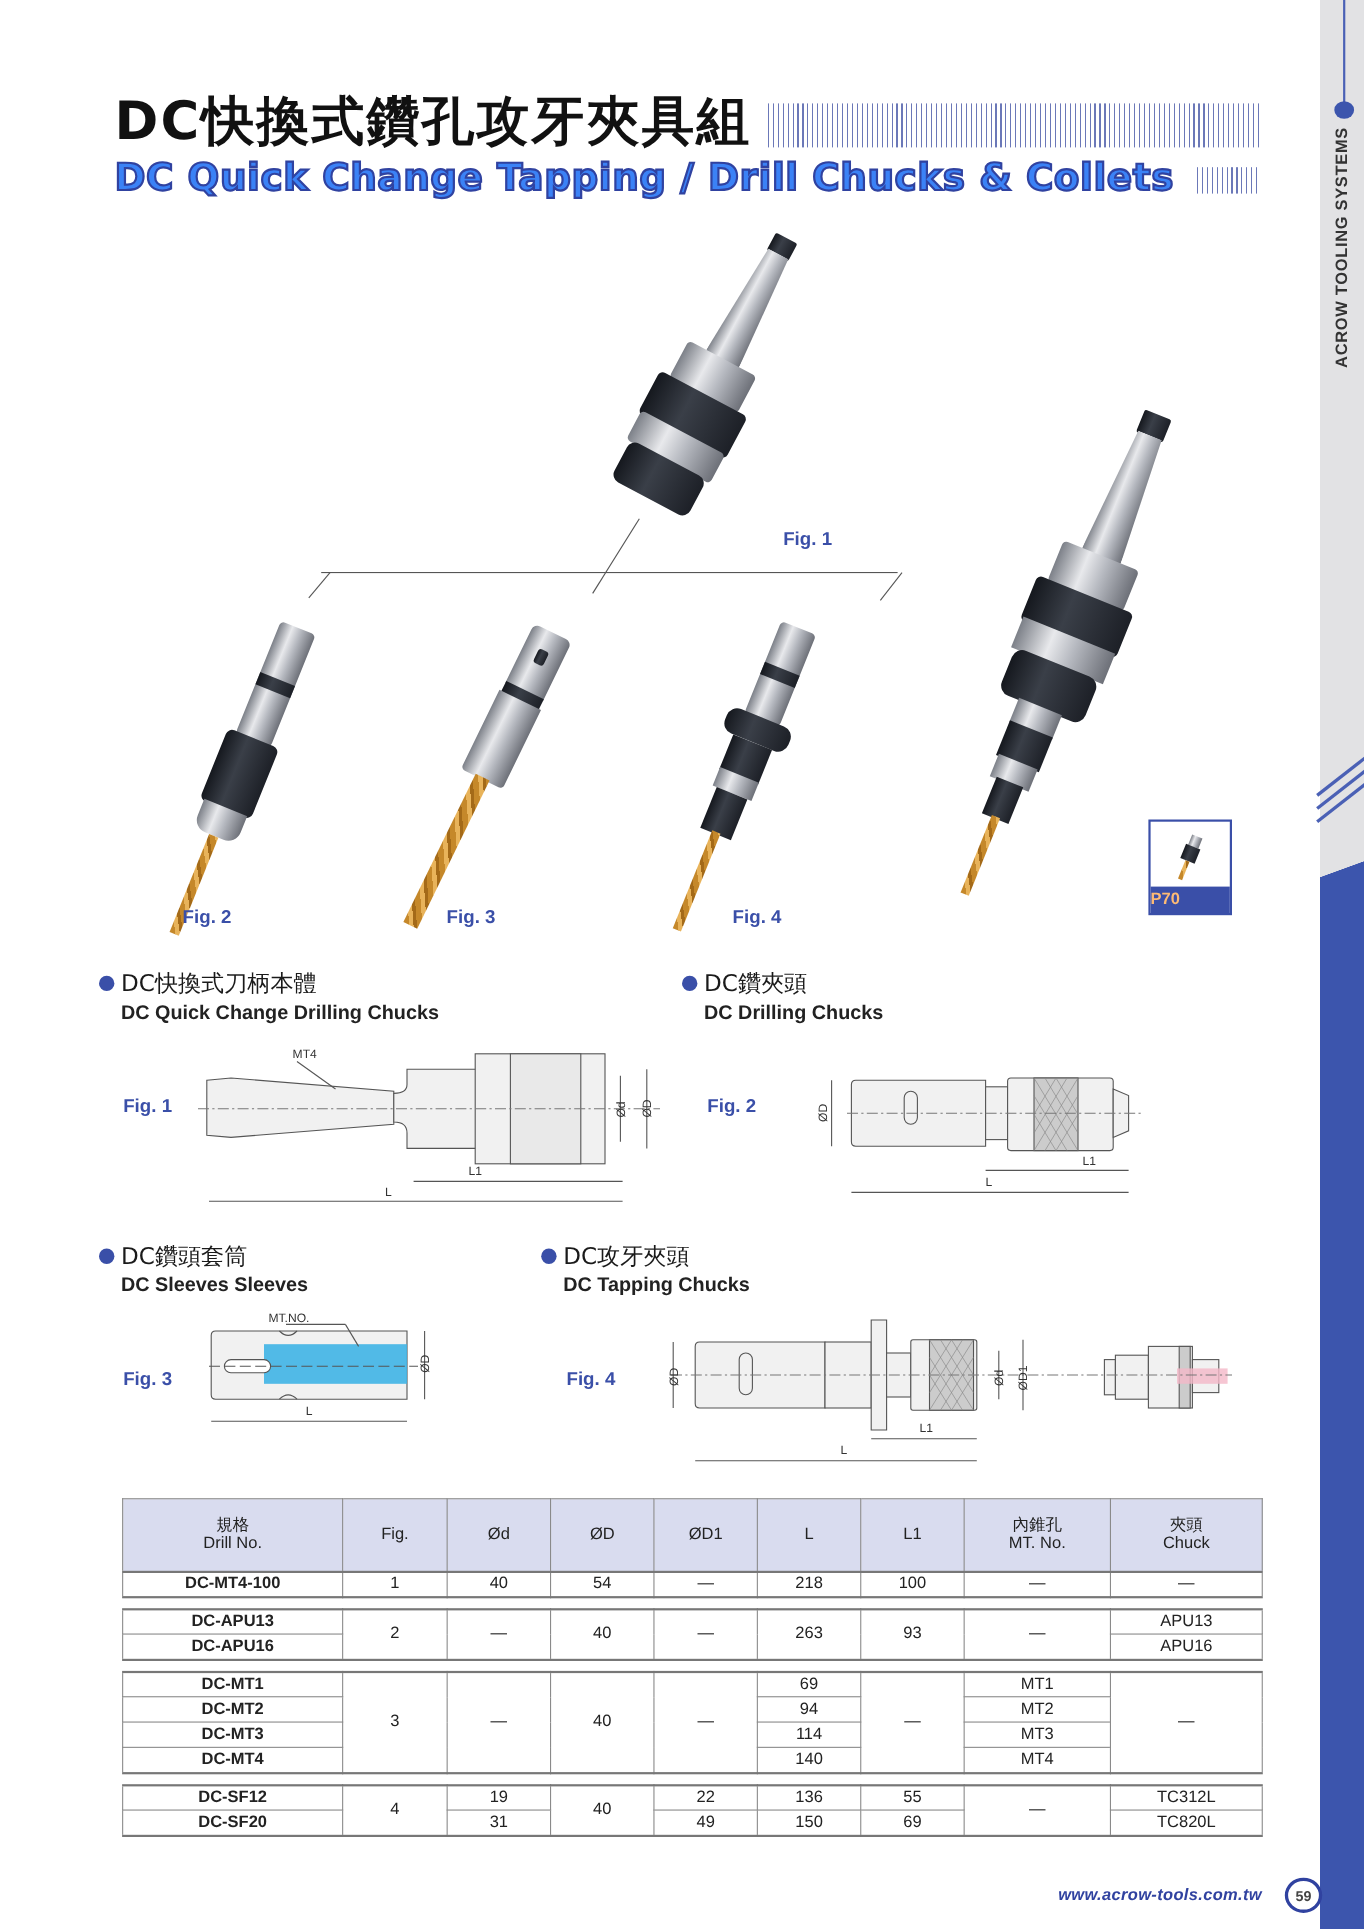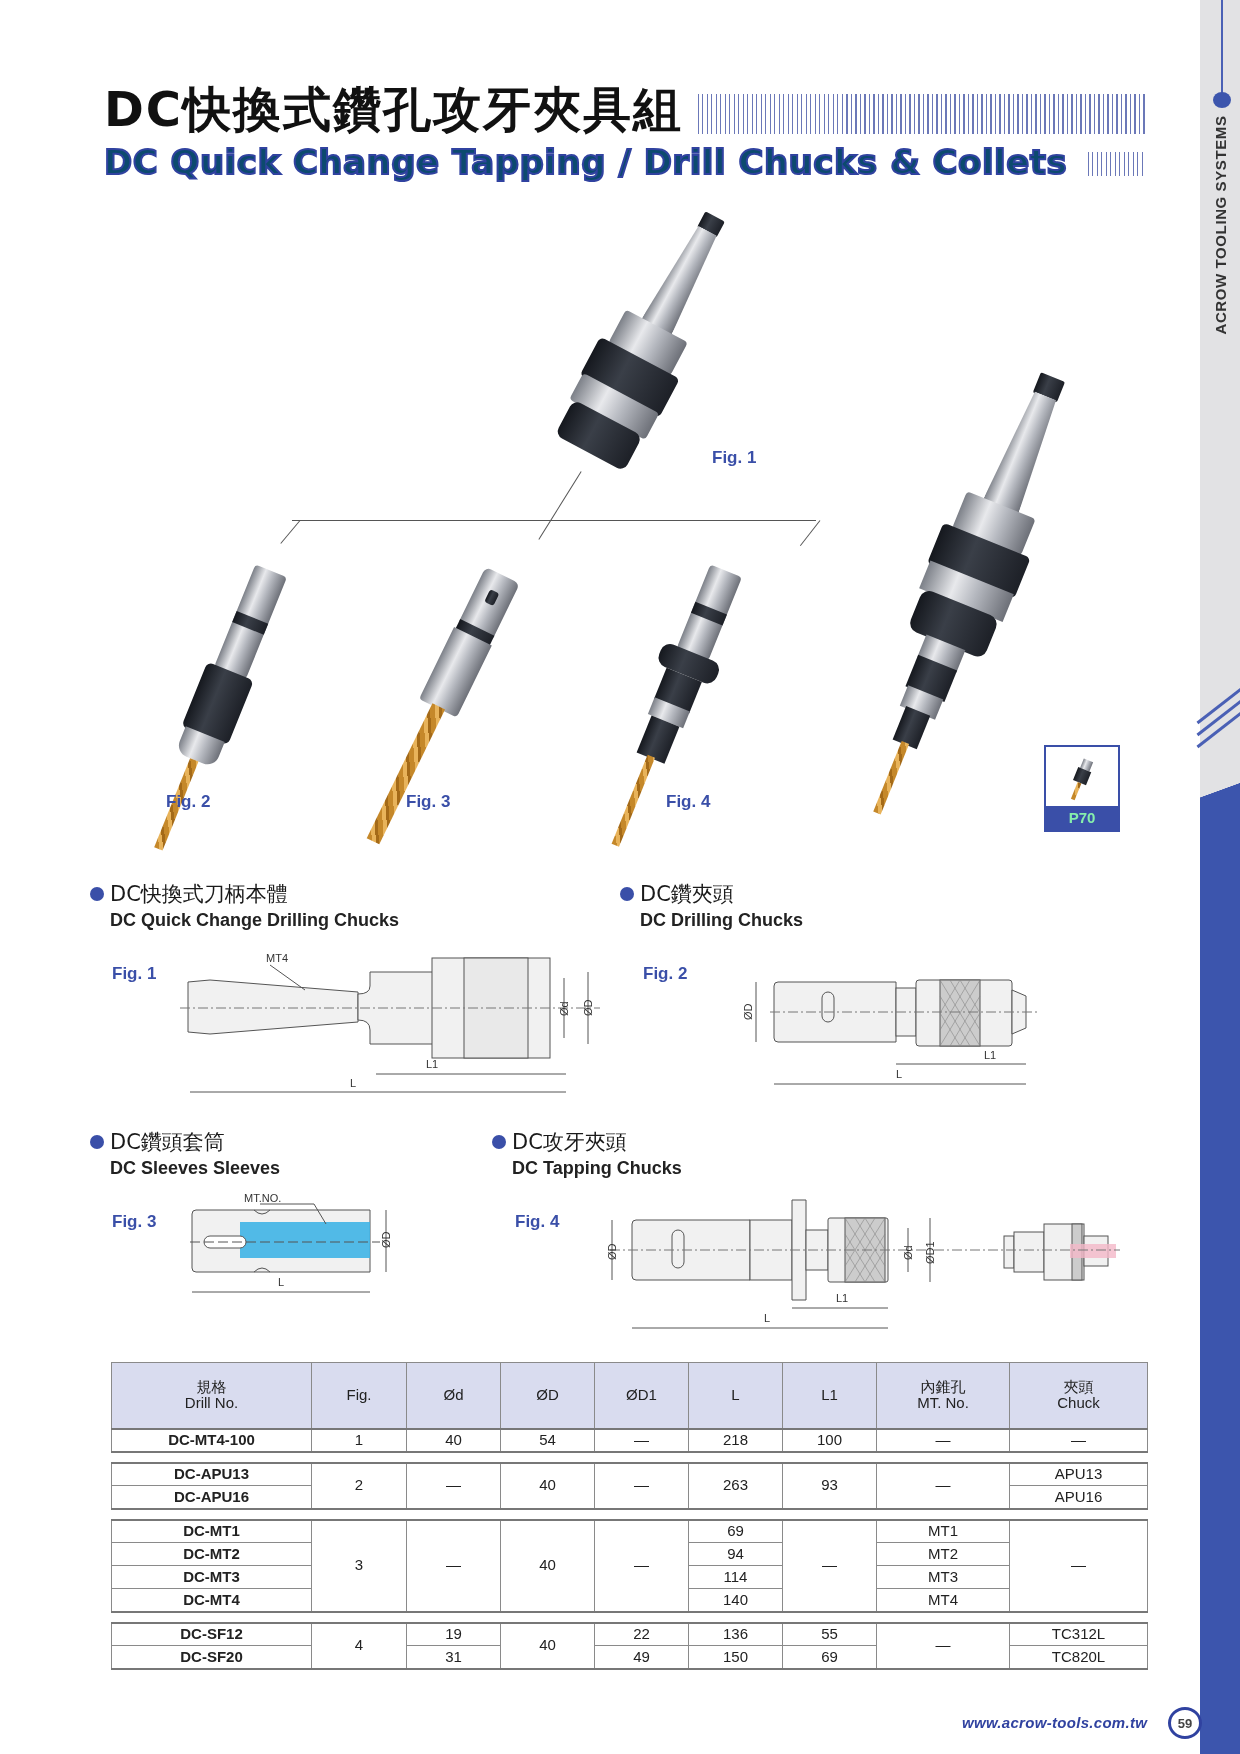--- a/index.html
+++ b/index.html
@@ -10,36 +10,36 @@
   .side-band { position: absolute; left: 1200px; top: 0; width: 40px; height: 1754px; background: #e2e2e4; }
   .side-band .blue-bottom { position: absolute; left: 0; top: 800px; width: 40px; height: 954px; background: #3c55ad; }
   .side-band .blue-wedge { position: absolute; left: 0; top: 770px; width: 40px; height: 40px; background: linear-gradient(160deg, transparent 50%, #3c55ad 51%); }
   .side-band .stripe { position: absolute; left: -10px; width: 70px; height: 3px; background: #4a60b5; transform: rotate(-38deg); }
   .side-band .vline { position: absolute; left: 21px; top: 0; width: 2px; height: 98px; background: #4a60b5; }
   .side-band .dot { position: absolute; left: 13px; top: 92px; width: 18px; height: 16px; border-radius: 50%; background: #3c55ad; }
   .side-band .brand { position: absolute; left: 20px; top: 225px; transform: translate(-50%, -50%) rotate(-90deg); white-space: nowrap; font-size: 15px; font-weight: bold; letter-spacing: 0.6px; color: #333; }
 
   
   .title-zh { position: absolute; left: 104px; top: 78px; font-size: 48px; font-weight: bold; color: #111; letter-spacing: 2px; font-family: "DejaVu Sans", sans-serif; }
-  .title-en { position: absolute; left: 104px; top: 142px; font-size: 34px; font-weight: bold; color: #0c4a6e; -webkit-text-stroke: 2px #3042a0; letter-spacing: 0.5px; font-family: "DejaVu Sans", sans-serif; }
+  .title-en { position: absolute; left: 104px; top: 142px; font-size: 34px; font-weight: bold; color: #3b82f6; -webkit-text-stroke: 2px #3042a0; letter-spacing: 0.5px; font-family: "DejaVu Sans", sans-serif; }
   .hatch { position: absolute; background: repeating-linear-gradient(90deg, #6b78b8 0 1px, transparent 1px 4.5px); }
 
   
   .photo-area { position: absolute; left: 100px; top: 200px; width: 1060px; height: 640px; }
   .tool { position: absolute; transform-origin: center; }
   .steel { background: linear-gradient(90deg, #7c8088 0%, #e8e9ec 35%, #b6b9c0 60%, #6d7078 100%); }
   .dark  { background: linear-gradient(90deg, #15181e 0%, #3a3f48 40%, #1d2027 100%); }
   .gold  { background: repeating-linear-gradient(60deg, #c5882a 0 5px, #e8b35a 5px 9px, #a46a18 9px 12px); }
-  .fig-label { position: absolute; font-size: 17px; font-weight: bold; color: #3a4fa8; }
+  .fig-label { position: absolute; font-size: 17px; font-weight: bold; color: #3a4fa8; margin-top: 32px; }
   .connector { position: absolute; background: #555; height: 1px; }
 
   
   .p70 { position: absolute; left: 1044px; top: 745px; width: 76px; height: 87px; border: 2px solid #3a4fa8; background: #fff; }
   .p70 .thumb { position: absolute; left: 28px; top: 12px; width: 14px; height: 40px; transform: rotate(22deg); }
-  .p70 .lbl { position: absolute; left: 0; bottom: 0; width: 100%; height: 24px; background: #3a4fa8; color: #86efac; font-size: 15px; font-weight: bold; text-align: center; line-height: 24px; }
+  .p70 .lbl { position: absolute; left: 0; bottom: 0; width: 100%; height: 24px; background: #3a4fa8; color: #fdba74; font-size: 15px; font-weight: bold; line-height: 24px; }
 
   
   .sec { position: absolute; }
   .sec .bullet { position: absolute; left: 0; top: 7px; width: 14px; height: 14px; border-radius: 50%; background: #3a4fa8; }
   .sec .zh { position: absolute; left: 20px; top: 0; font-size: 21px; font-weight: normal; white-space: nowrap; font-family: "DejaVu Sans", sans-serif; }
   .sec .en { position: absolute; left: 20px; top: 30px; font-size: 18px; font-weight: bold; white-space: nowrap; color: #222; }
 
   
   .drawing { position: absolute; }
   .drawing svg { overflow: visible; }

